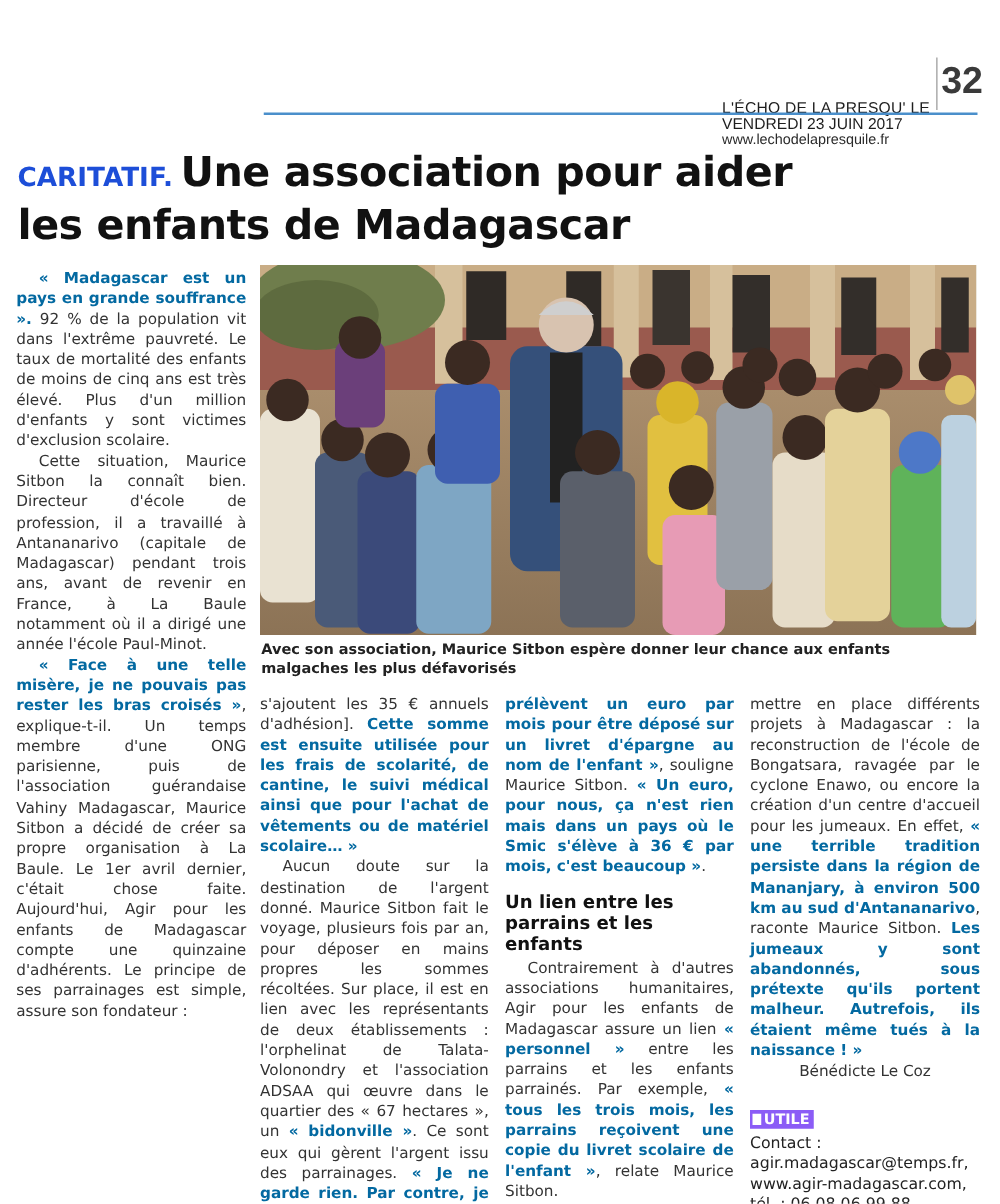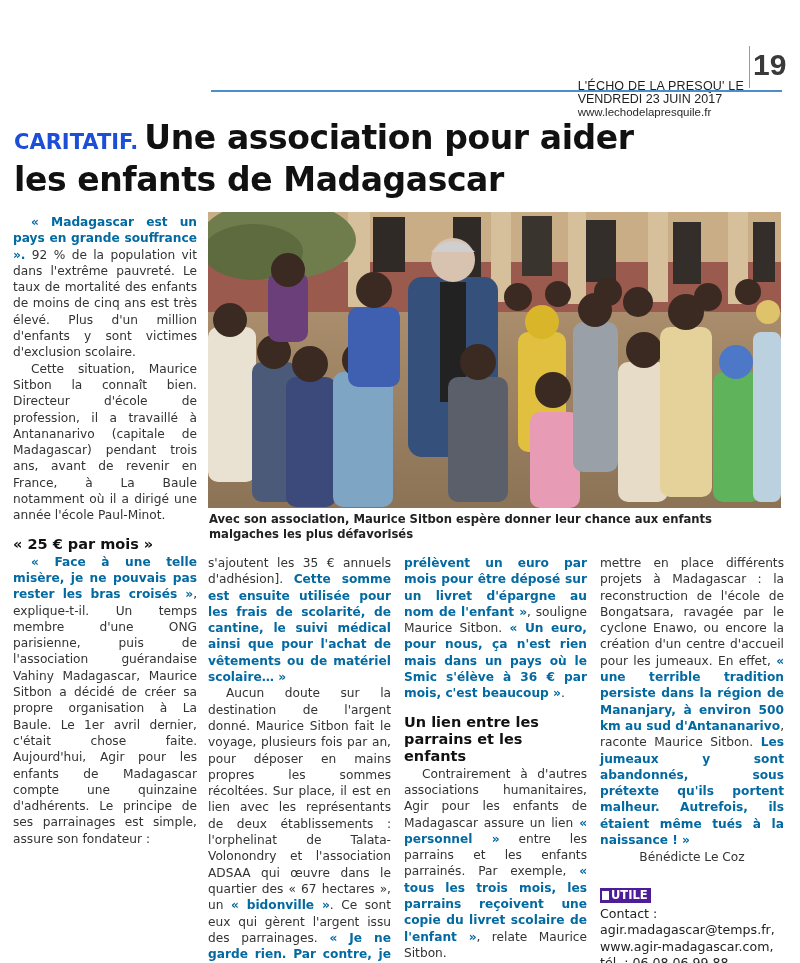--- a/index.html
+++ b/index.html
@@ -28,45 +28,44 @@
   .col2 { left:208px; top:555px; width:183px; }
   .col3 { left:404px; top:555px; width:183px; }
   .col4 { left:600px; top:555px; width:184px; }
 
   
   .photo { position:absolute; left:208px; top:212px; width:573px; height:296px; overflow:hidden; background:#b9a27f; }
   .photo svg { display:block; }
   .caption { position:absolute; left:209px; top:512px; width:575px; font-family:"DejaVu Sans", sans-serif; font-weight:bold; font-size:11.6px; line-height:15px; color:#222; }
 
   .byline { text-align:center; margin-top:1px; }
-  .utile { display:inline-block; background:#4c1d95; color:#fff; font-weight:bold; font-size:11.5px; line-height:15px; padding:0 3px 0 2px; margin-top:22px; }
+  .utile { display:inline-block; background:#8b5cf6; color:#fff; font-weight:bold; font-size:11.5px; line-height:15px; padding:0 3px 0 2px; margin-top:22px; }
   .utile .sq { display:inline-block; width:7px; height:9px; background:#fff; margin-right:2px; vertical-align:-1px; }
   .contact { text-align:left; margin-top:3px; font-size:12.6px; line-height:16.5px; color:#222; }
 </style>
 </head>
 <body>
 
 <div class="masthead">
   <div class="paper">L'ÉCHO DE LA PRESQU' LE</div>
   <div class="date">VENDREDI 23 JUIN 2017</div>
   <div class="url">www.lechodelapresquile.fr</div>
 </div>
 <div class="page-sep"></div>
-<div class="page-num">19</div>
+<div class="page-num">32</div>
 <div class="header-rule"></div>
 
 <div class="title">
   <span class="kicker">CARITATIF.</span><span>Une association pour aider</span><br>
   <span>les enfants de Madagascar</span>
 </div>
 
 <div class="col col1">
   <p><b>« Madagascar est un pays en grande souffrance ».</b><span> 92 % de la population vit dans l'extrême pauvreté. Le taux de mortalité des enfants de moins de cinq ans est très élevé. Plus d'un million d'enfants y sont victimes d'exclusion scolaire.</span></p>
   <p><span>Cette situation, Maurice Sitbon la connaît bien. Directeur d'école de profession, il a travaillé à Antananarivo (capitale de Madagascar) pendant trois ans, avant de revenir en France, à La Baule notamment où il a dirigé une année l'école Paul-Minot.</span></p>
-  <h3 style="margin-top:12px;">« 25 € par mois »</h3>
   <p><b>« Face à une telle misère, je ne pouvais pas rester les bras croisés »</b><span>, explique-t-il. Un temps membre d'une ONG parisienne, puis de l'association guérandaise Vahiny Madagascar, Maurice Sitbon a décidé de créer sa propre organisation à La Baule. Le 1er avril dernier, c'était chose faite. Aujourd'hui, Agir pour les enfants de Madagascar compte une quinzaine d'adhérents. Le principe de ses parrainages est simple, assure son fondateur : </span></p>
 </div>
 
 <div class="photo" title="Maurice Sitbon entouré d'enfants devant une école à Madagascar">
   <svg width="573" height="296" viewBox="0 0 573 296">
     <defs>
       <linearGradient id="ground" x1="0" y1="0" x2="0" y2="1">
         <stop offset="0" stop-color="#a98d6c"></stop>
         <stop offset="1" stop-color="#8c7356"></stop>
       </linearGradient>

